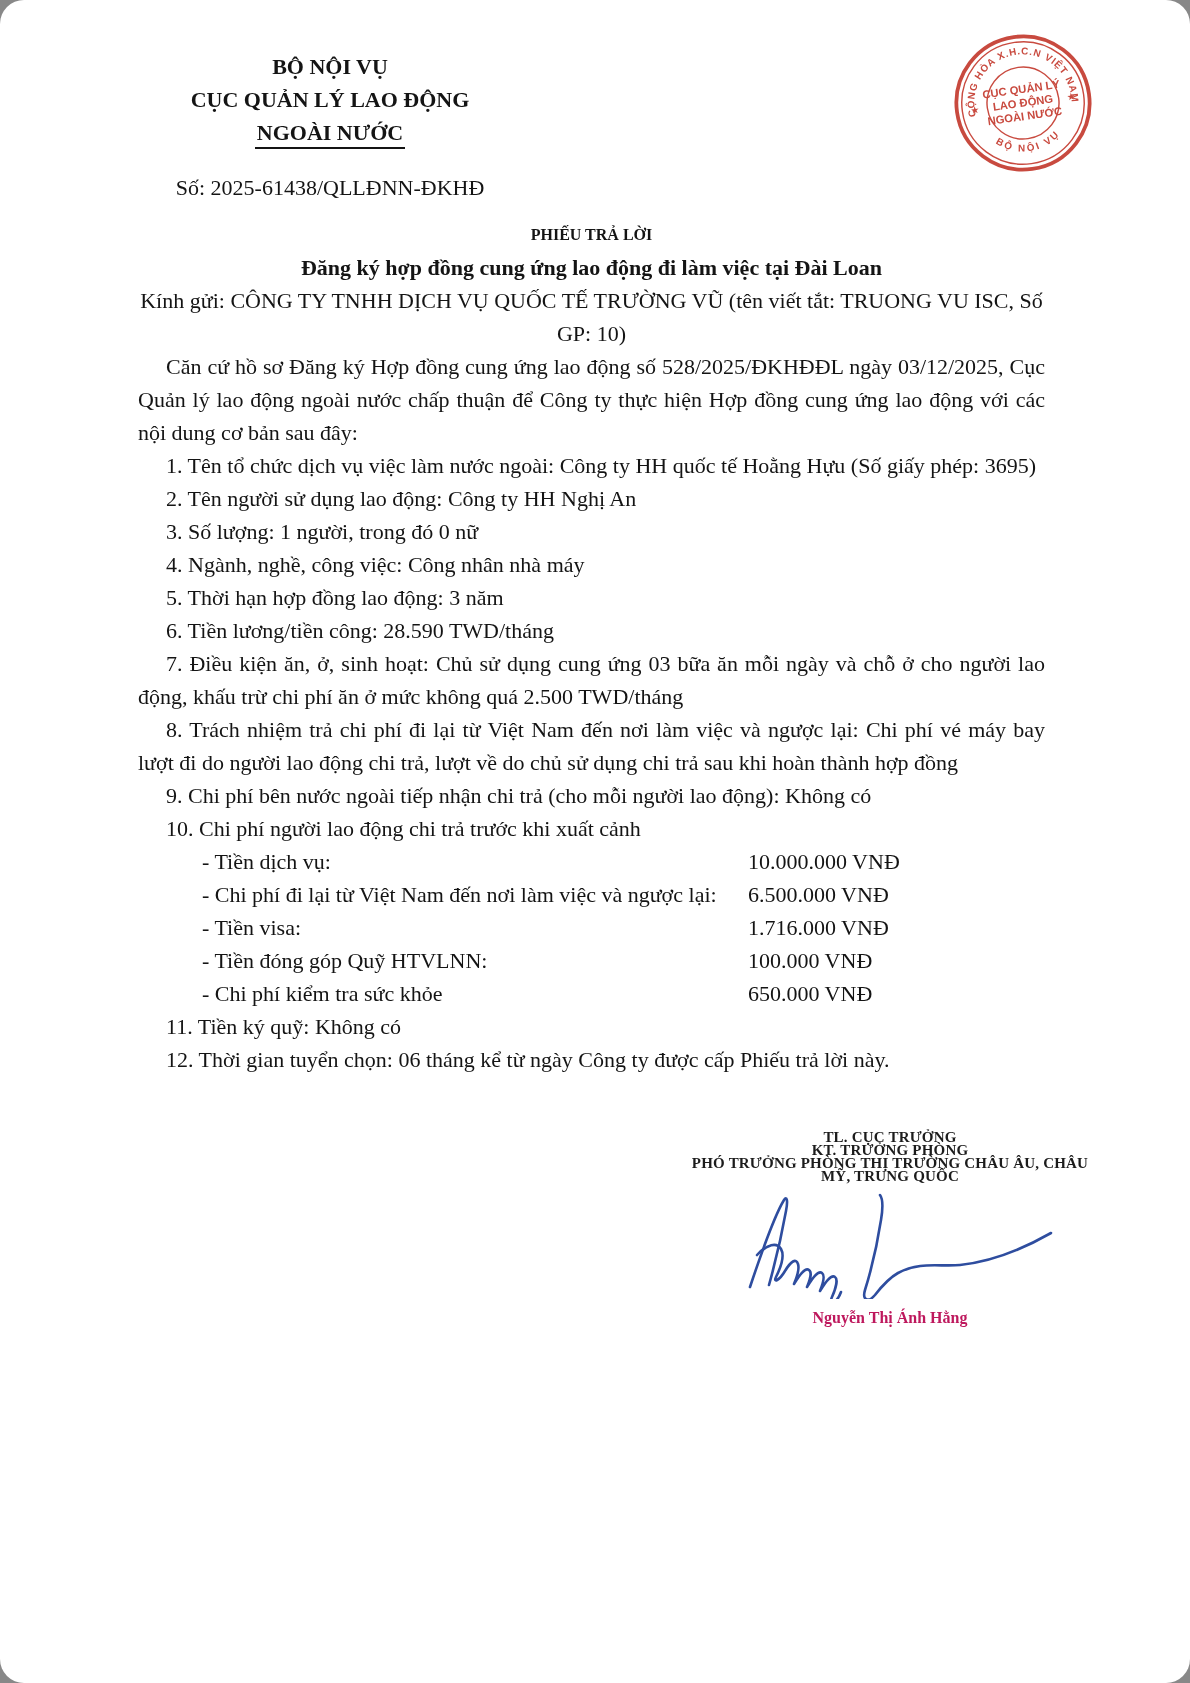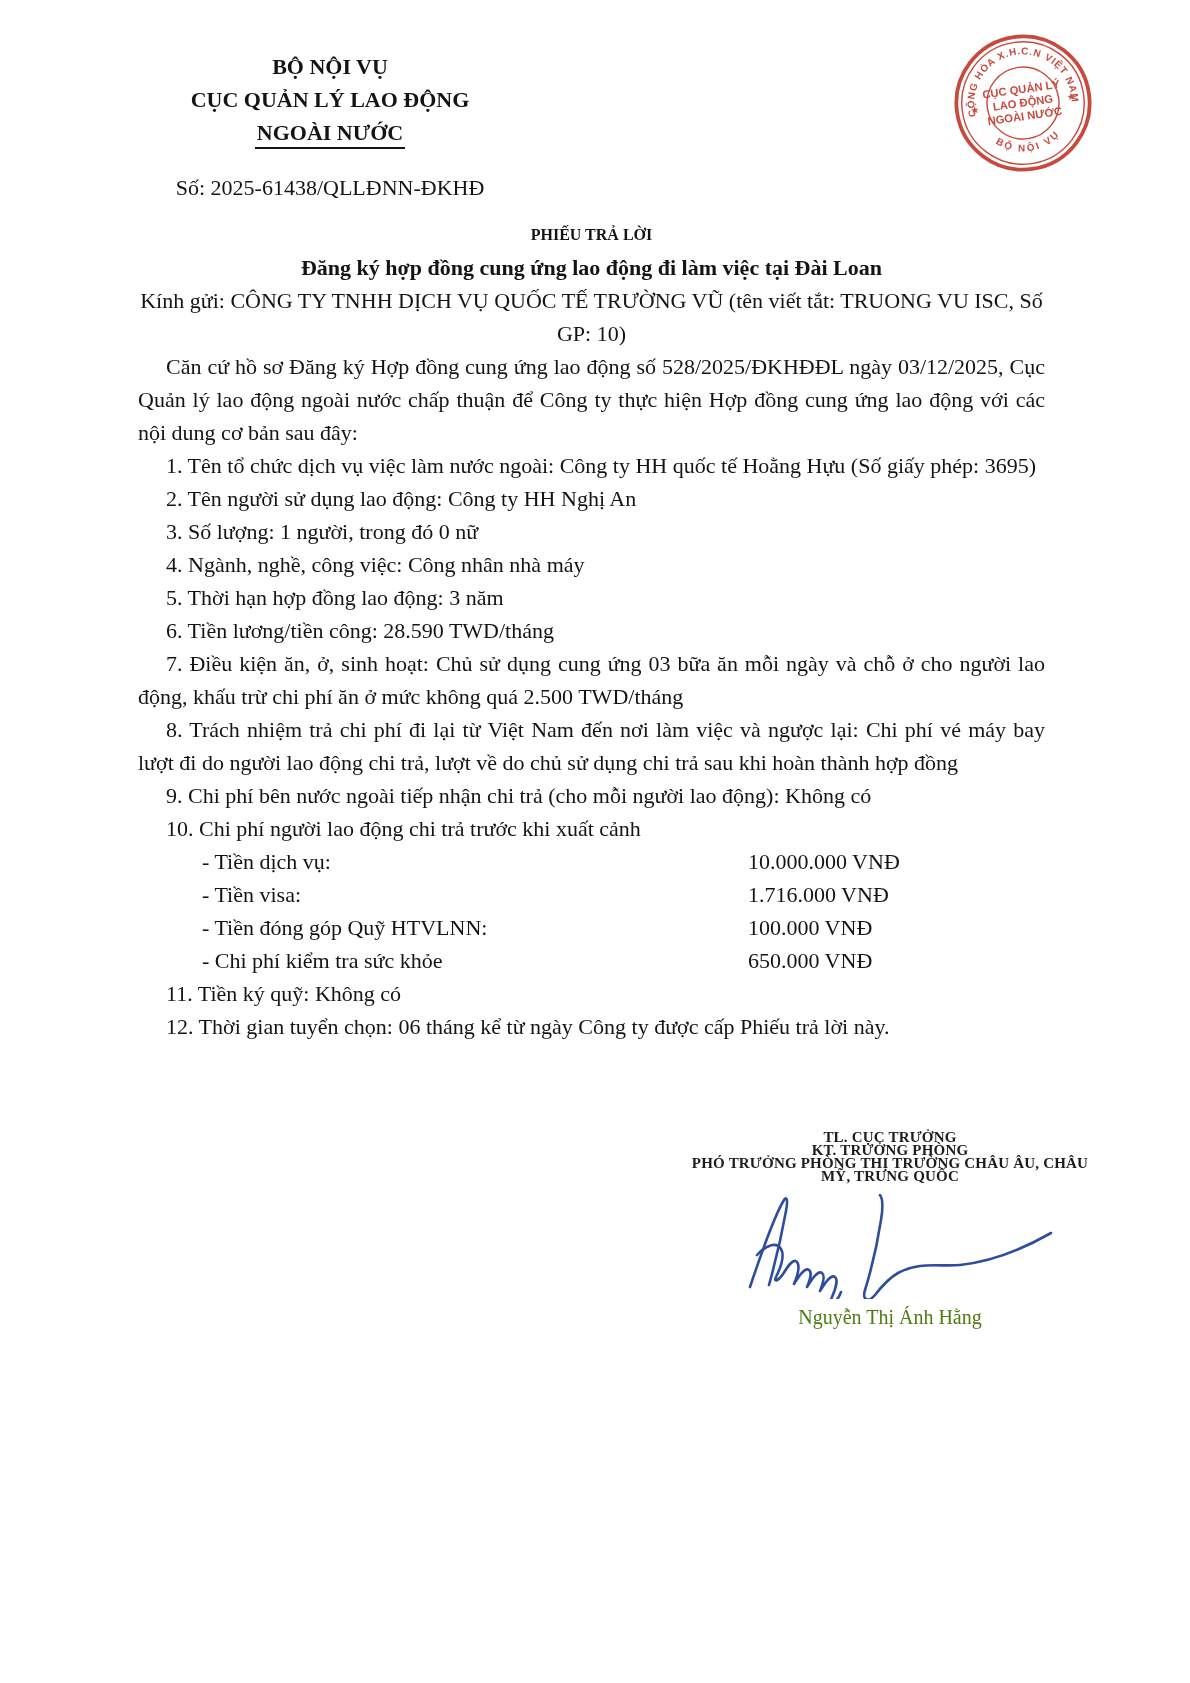--- a/index.html
+++ b/index.html
@@ -4,20 +4,21 @@
 <style>
   html,body{margin:0;padding:0;background:#888;}
   .page{
     position:relative;
     width:1190px;height:1683px;
     margin:0 auto;
     background:#ffffff;
     font-family:"Liberation Serif","DejaVu Serif",serif;
     font-size:22px;line-height:33px;color:#141414;
     overflow:hidden;
+    border-radius:24px;
   }
   
   .header{position:absolute;top:50px;left:138px;width:907px;display:flex;justify-content:space-between;}
   .hcol-left{width:384px;text-align:center;}
   .hcol-right{width:490px;text-align:center;}
   .bold{font-weight:bold;}
   .uline{display:inline-block;border-bottom:2px solid #141414;padding:0 2px 1px 2px;line-height:26px;}
   .doc-number{margin-top:22px;}
   .date-line{margin-top:55px;font-style:italic;}
   
@@ -30,21 +31,21 @@
   .subtitle{font-weight:bold;text-align:center;line-height:33px;}
   .salutation{text-align:center;line-height:33px;}
   .para{text-align:justify;text-indent:28px;}
   .item{text-align:justify;text-indent:28px;}
   .cost-row{position:relative;padding-left:64px;height:33px;white-space:nowrap;}
   .cost-value{position:absolute;left:610px;top:0;}
   
   .sig-block{position:absolute;top:1131px;left:690px;width:400px;text-align:center;}
   .sig-head{font-family:"Liberation Serif","DejaVu Serif",serif;font-size:15px;line-height:13px;font-weight:bold;letter-spacing:.2px;color:#1c1c1c;}
   .sig-ink{margin:6px auto 0 auto;width:330px;height:110px;}
-  .signer-name{font-size:20px;font-weight:normal;margin-top:2px;color:#4d7c0f;}
+  .signer-name{font-size:16px;font-weight:bold;margin-top:2px;color:#be185d;}
   
   .stamp text, .stamp textPath{
     font-family:"Liberation Sans","DejaVu Sans",sans-serif;
     fill:#c43a2e;font-weight:bold;
   }
 </style>
 </head>
 <body>
 
 <div class="page">
@@ -96,20 +97,24 @@
     <p class="item">7. Điều kiện ăn, ở, sinh hoạt: Chủ sử dụng cung ứng 03 bữa ăn mỗi ngày và chỗ ở cho người lao động, khấu trừ chi phí ăn ở mức không quá 2.500 TWD/tháng</p>
     <p class="item">8. Trách nhiệm trả chi phí đi lại từ Việt Nam đến nơi làm việc và ngược lại: Chi phí vé máy bay lượt đi do người lao động chi trả, lượt về do chủ sử dụng chi trả sau khi hoàn thành hợp đồng</p>
     <p class="item">9. Chi phí bên nước ngoài tiếp nhận chi trả (cho mỗi người lao động): Không có</p>
     <p class="item">10. Chi phí người lao động chi trả trước khi xuất cảnh</p>
 
     <div class="cost-row">
       <span>- Tiền dịch vụ:</span>
       <span class="cost-value">10.000.000 VNĐ</span>
     </div>
     <div class="cost-row">
+      <span>- Chi phí đi lại từ Việt Nam đến nơi làm việc và ngược lại:</span>
+      <span class="cost-value">6.500.000 VNĐ</span>
+    </div>
+    <div class="cost-row">
       <span>- Tiền visa:</span>
       <span class="cost-value">1.716.000 VNĐ</span>
     </div>
     <div class="cost-row">
       <span>- Tiền đóng góp Quỹ HTVLNN:</span>
       <span class="cost-value">100.000 VNĐ</span>
     </div>
     <div class="cost-row">
       <span>- Chi phí kiểm tra sức khỏe</span>
       <span class="cost-value">650.000 VNĐ</span>

